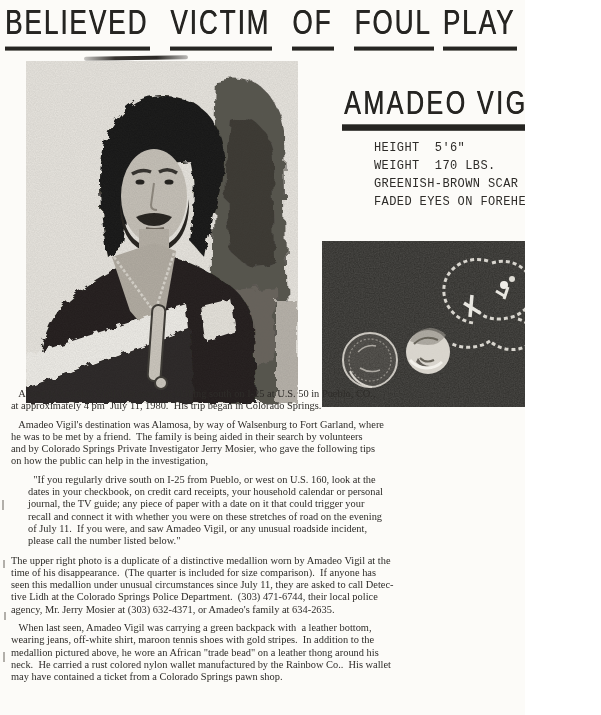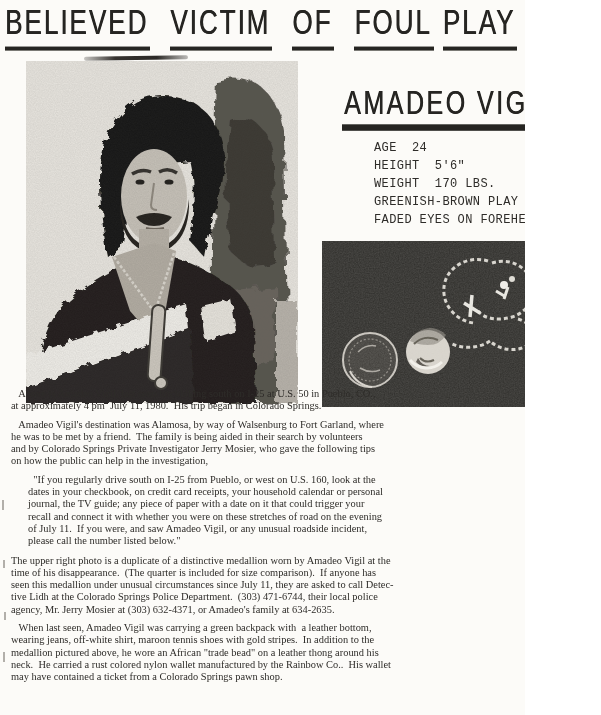--- a/index.html
+++ b/index.html
@@ -121,24 +121,23 @@
       <path d="M148,192 Q138,222 130,248" stroke="#d9d5cd" stroke-width="2.5" fill="none" stroke-dasharray="3 2"></path>
       <rect x="124" y="244" width="13" height="76" rx="6" fill="#ccc7be" stroke="#3c3934" stroke-width="2" transform="rotate(4 130 282)"></rect>
       <circle cx="135" cy="322" r="6" fill="#ccc7be" stroke="#3c3934" stroke-width="2"></circle>
       <rect width="272" height="342" filter="url(#grainP)" opacity="0.28"></rect>
     </svg>
   </figure>
 
   <div class="name">AMADEO VIGIL</div>
 
   <ul class="vitals">
-    <li>AGE  24</li>
     <li>HEIGHT  5'6"</li>
     <li>WEIGHT  170 LBS.</li>
-    <li>GREENISH-BROWN PLAY</li>
+    <li>GREENISH-BROWN SCAR</li>
     <li>FADED EYES ON FOREHEAD</li>
   </ul>
 
   <figure class="medallion">
     <svg viewBox="0 0 232 166" xmlns="http://www.w3.org/2000/svg">
       <defs>
         <filter id="grainM" x="0" y="0" width="100%" height="100%">
           <feTurbulence type="fractalNoise" baseFrequency="0.8" numOctaves="2" seed="11" result="t"></feTurbulence>
           <feColorMatrix in="t" type="matrix" values="0 0 0 0 0.85  0 0 0 0 0.84  0 0 0 0 0.8  0.4 0 0 0 0"></feColorMatrix>
         </filter>

